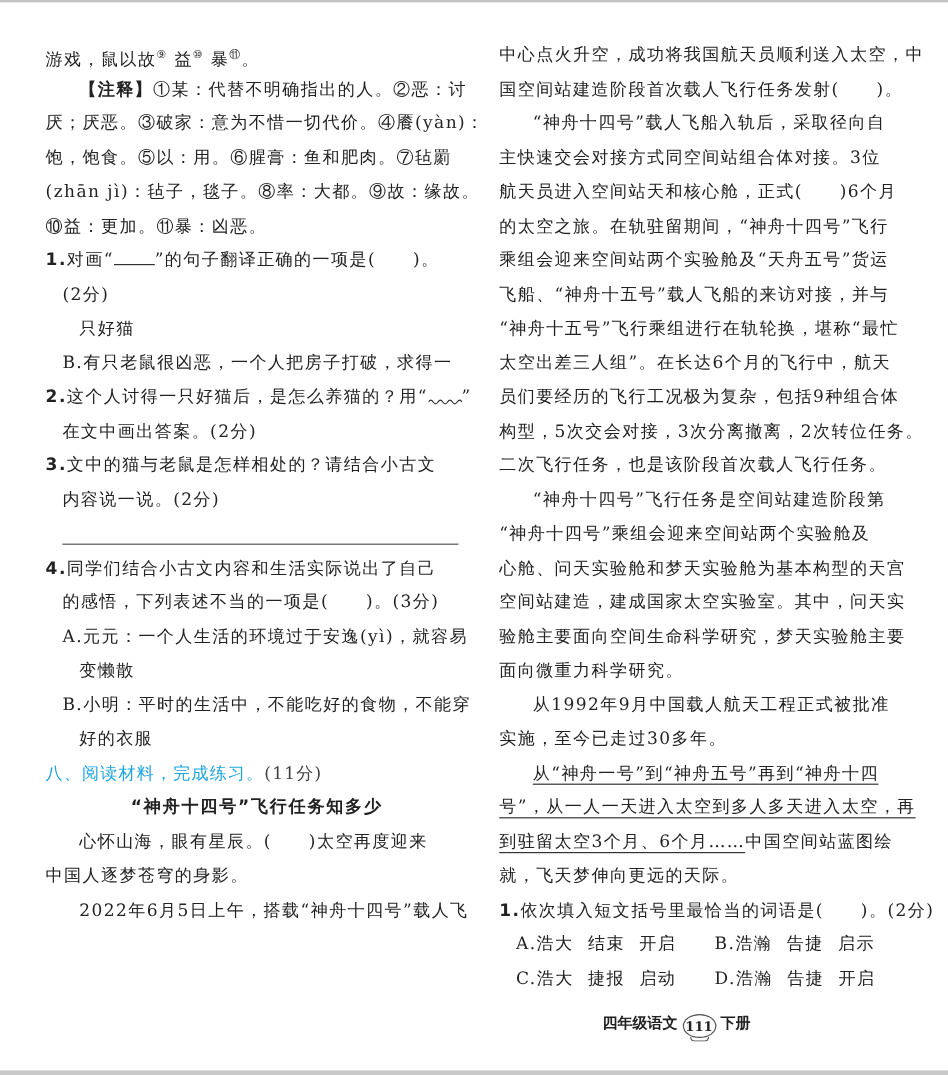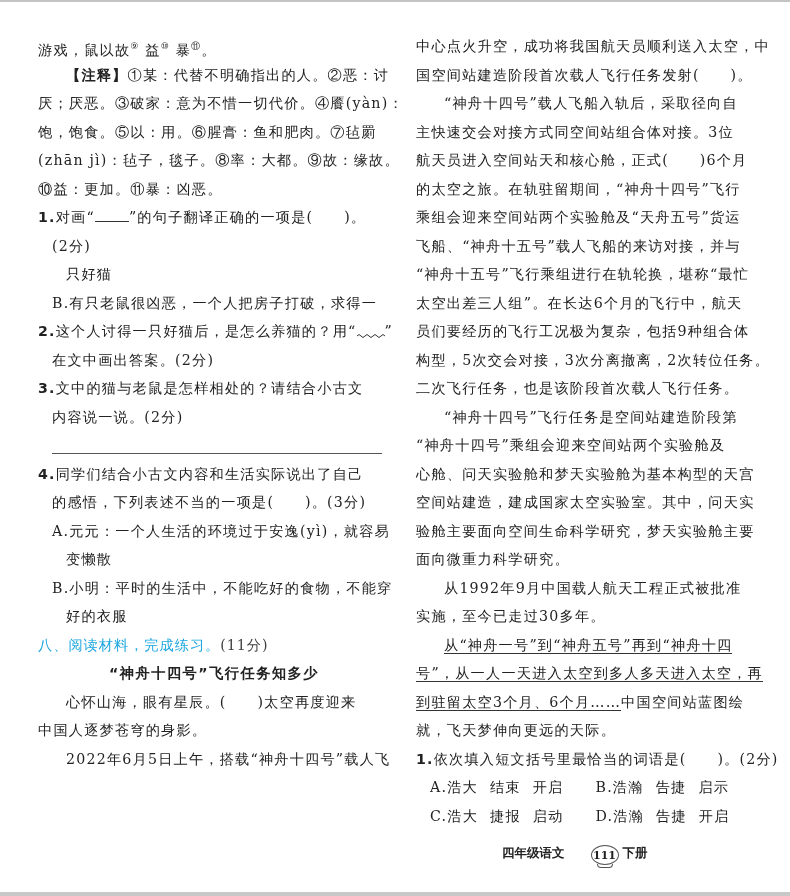--- a/index.html
+++ b/index.html
@@ -25,21 +25,21 @@
   .answer-line { height: 28.5px; position: relative; }
   .answer-line::after { content: ""; position: absolute; left: 14px; right: 8px; bottom: 6px; height: 1px; background: #555; }
   .blank { display: inline-block; width: 34px; border-bottom: 1.2px solid #333; height: 14px; vertical-align: baseline; }
   .wavy { display: inline-block; width: 28px; height: 14px; position: relative; }
   .wavy svg { position: absolute; left: 0; bottom: -3px; }
   sup { font-size: 9px; vertical-align: 6px; }
   .options-row { display: flex; }
   .options-row .opt { width: 170px; }
   .options-row .opt span { margin-right: 12px; }
   .footer { position: absolute; top: 845px; left: 502px; font-size: 12.5px; font-weight: bold; font-family: "DejaVu Sans", "Liberation Sans", sans-serif; display: flex; align-items: flex-start; gap: 4px; }
-  .page-badge { display: inline-flex; align-items: center; justify-content: center; width: 26px; height: 18px; border: 1px solid #555; border-radius: 50%; font-family: "DejaVu Serif", "Liberation Serif", serif; font-size: 11px; position: relative; margin-left: 22px; }
+  .page-badge { display: inline-flex; align-items: center; justify-content: center; width: 26px; height: 18px; border: 1px solid #555; border-radius: 50%; font-family: "DejaVu Serif", "Liberation Serif", serif; font-size: 11px; position: relative; }
   .page-badge::after { content: ""; position: absolute; bottom: -4px; left: 5px; width: 14px; height: 3px; border-left: 1px solid #555; border-right: 1px solid #555; border-bottom: 1px solid #555; border-radius: 0 0 4px 4px; }
 </style>
 </head>
 <body>
 
 <div class="top-border"></div>
 
 <div class="col col-left">
   <div class="line">
     <span>游戏，鼠以故</span><sup>⑨</sup>

